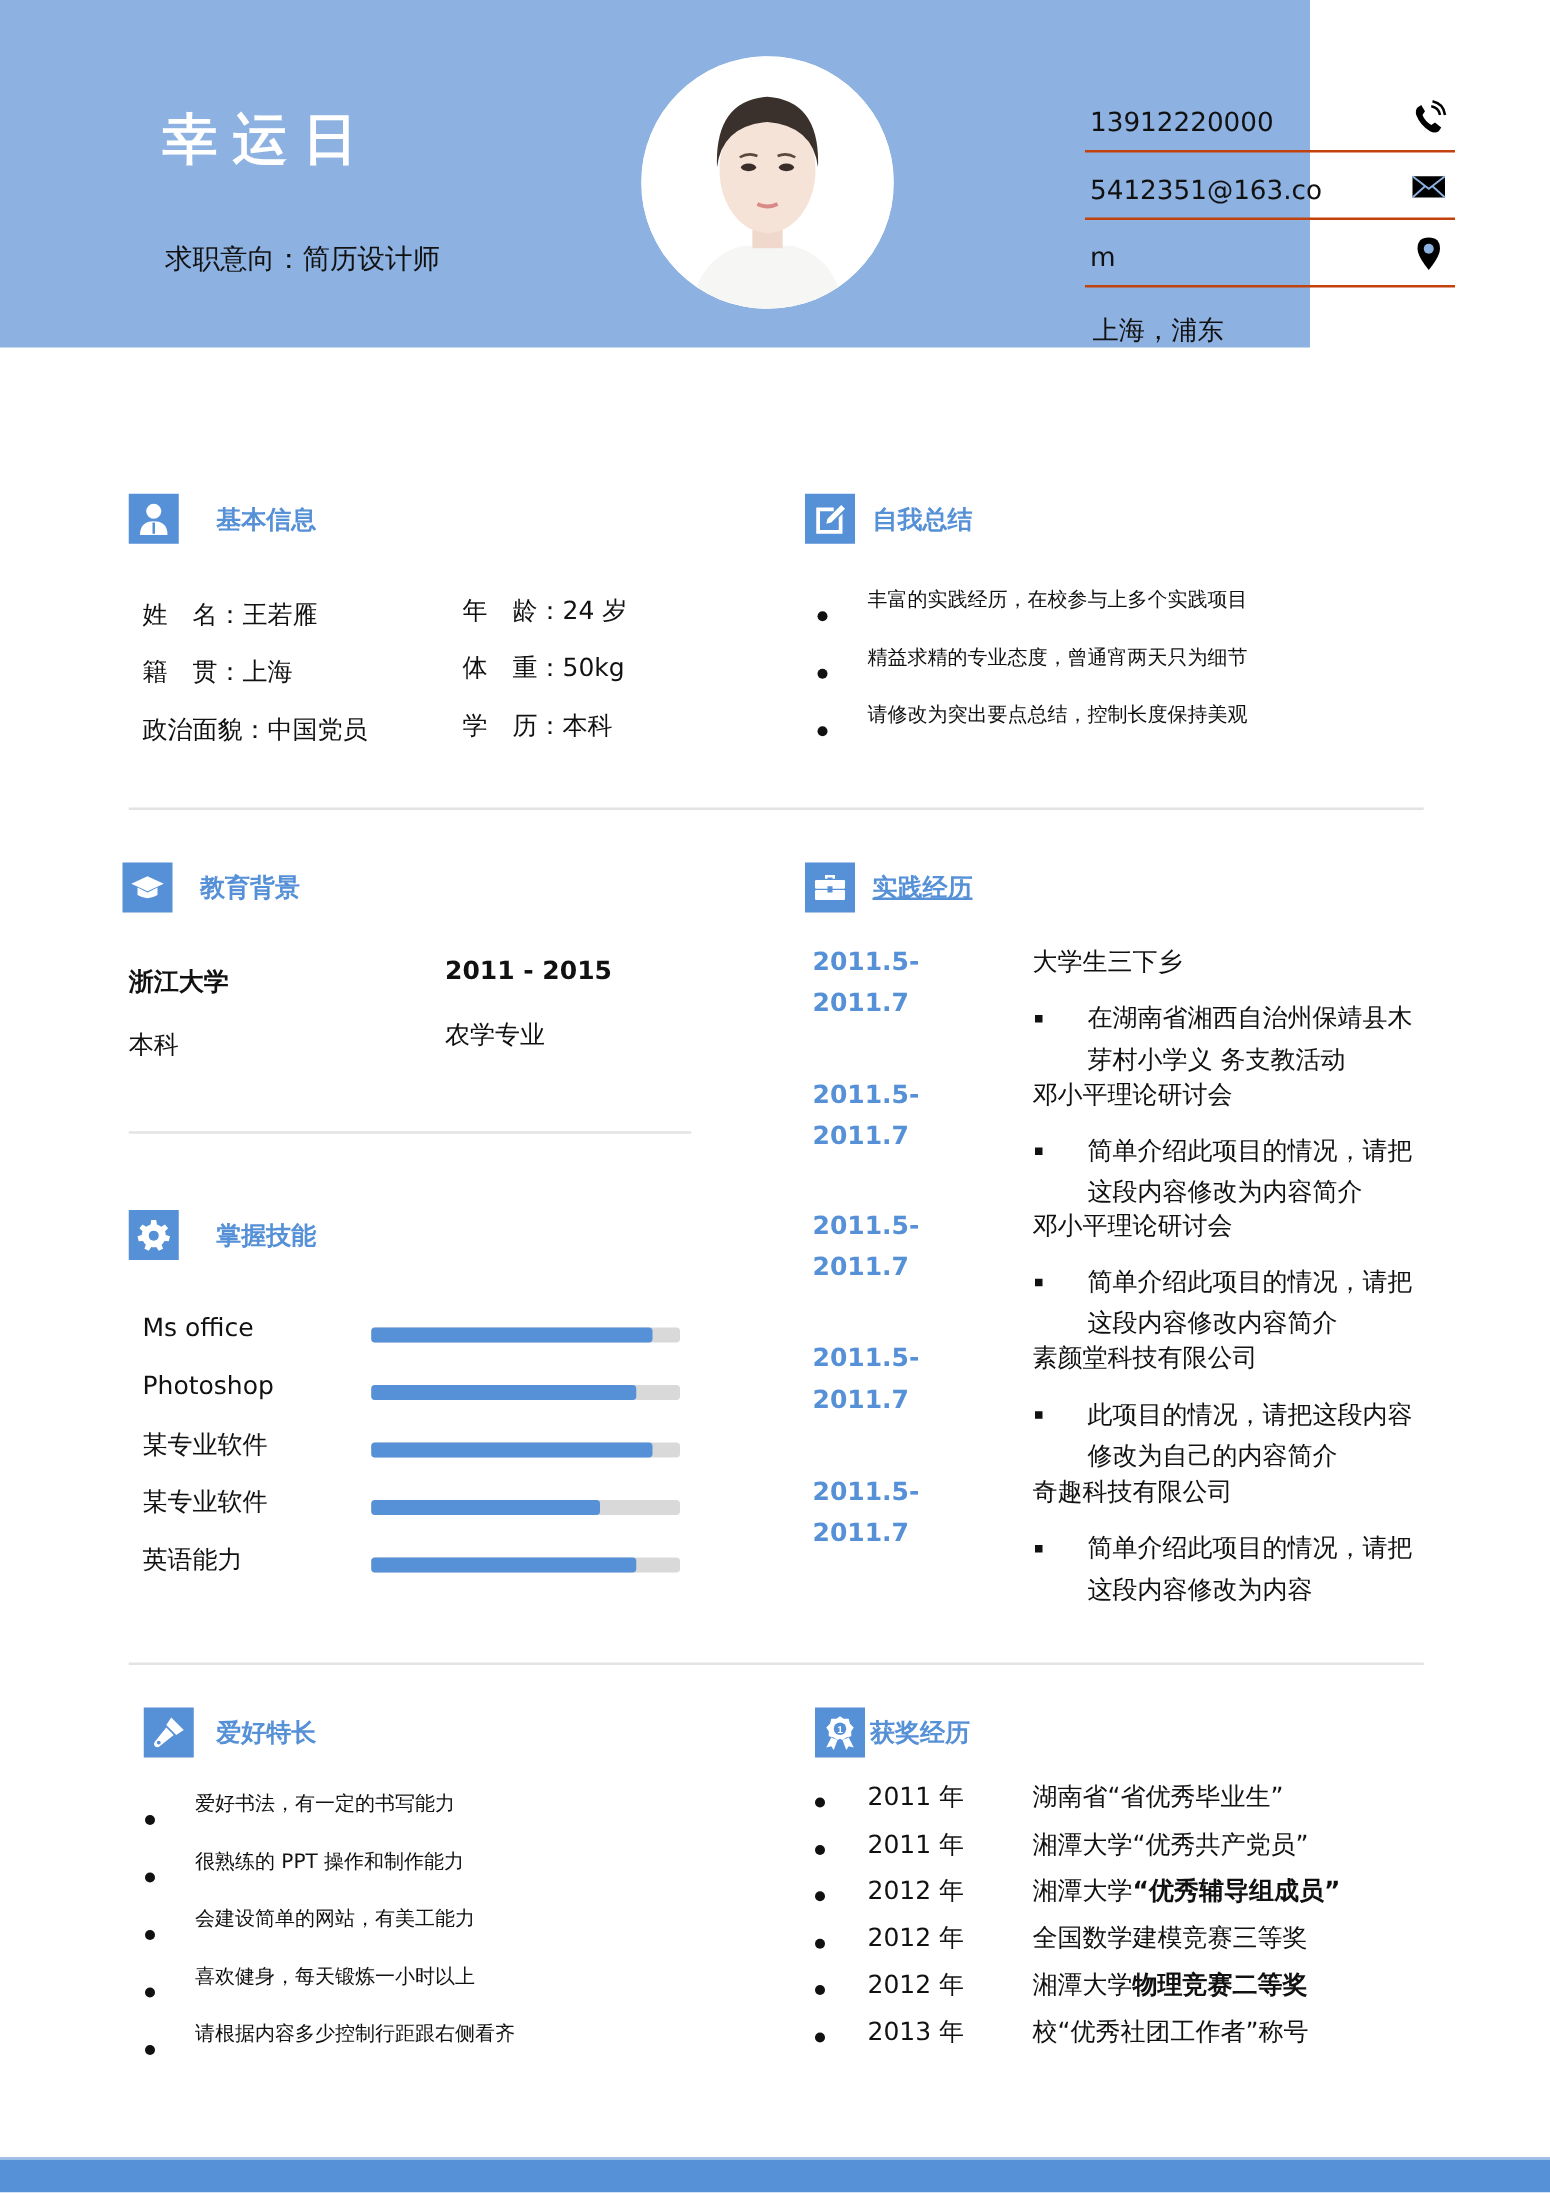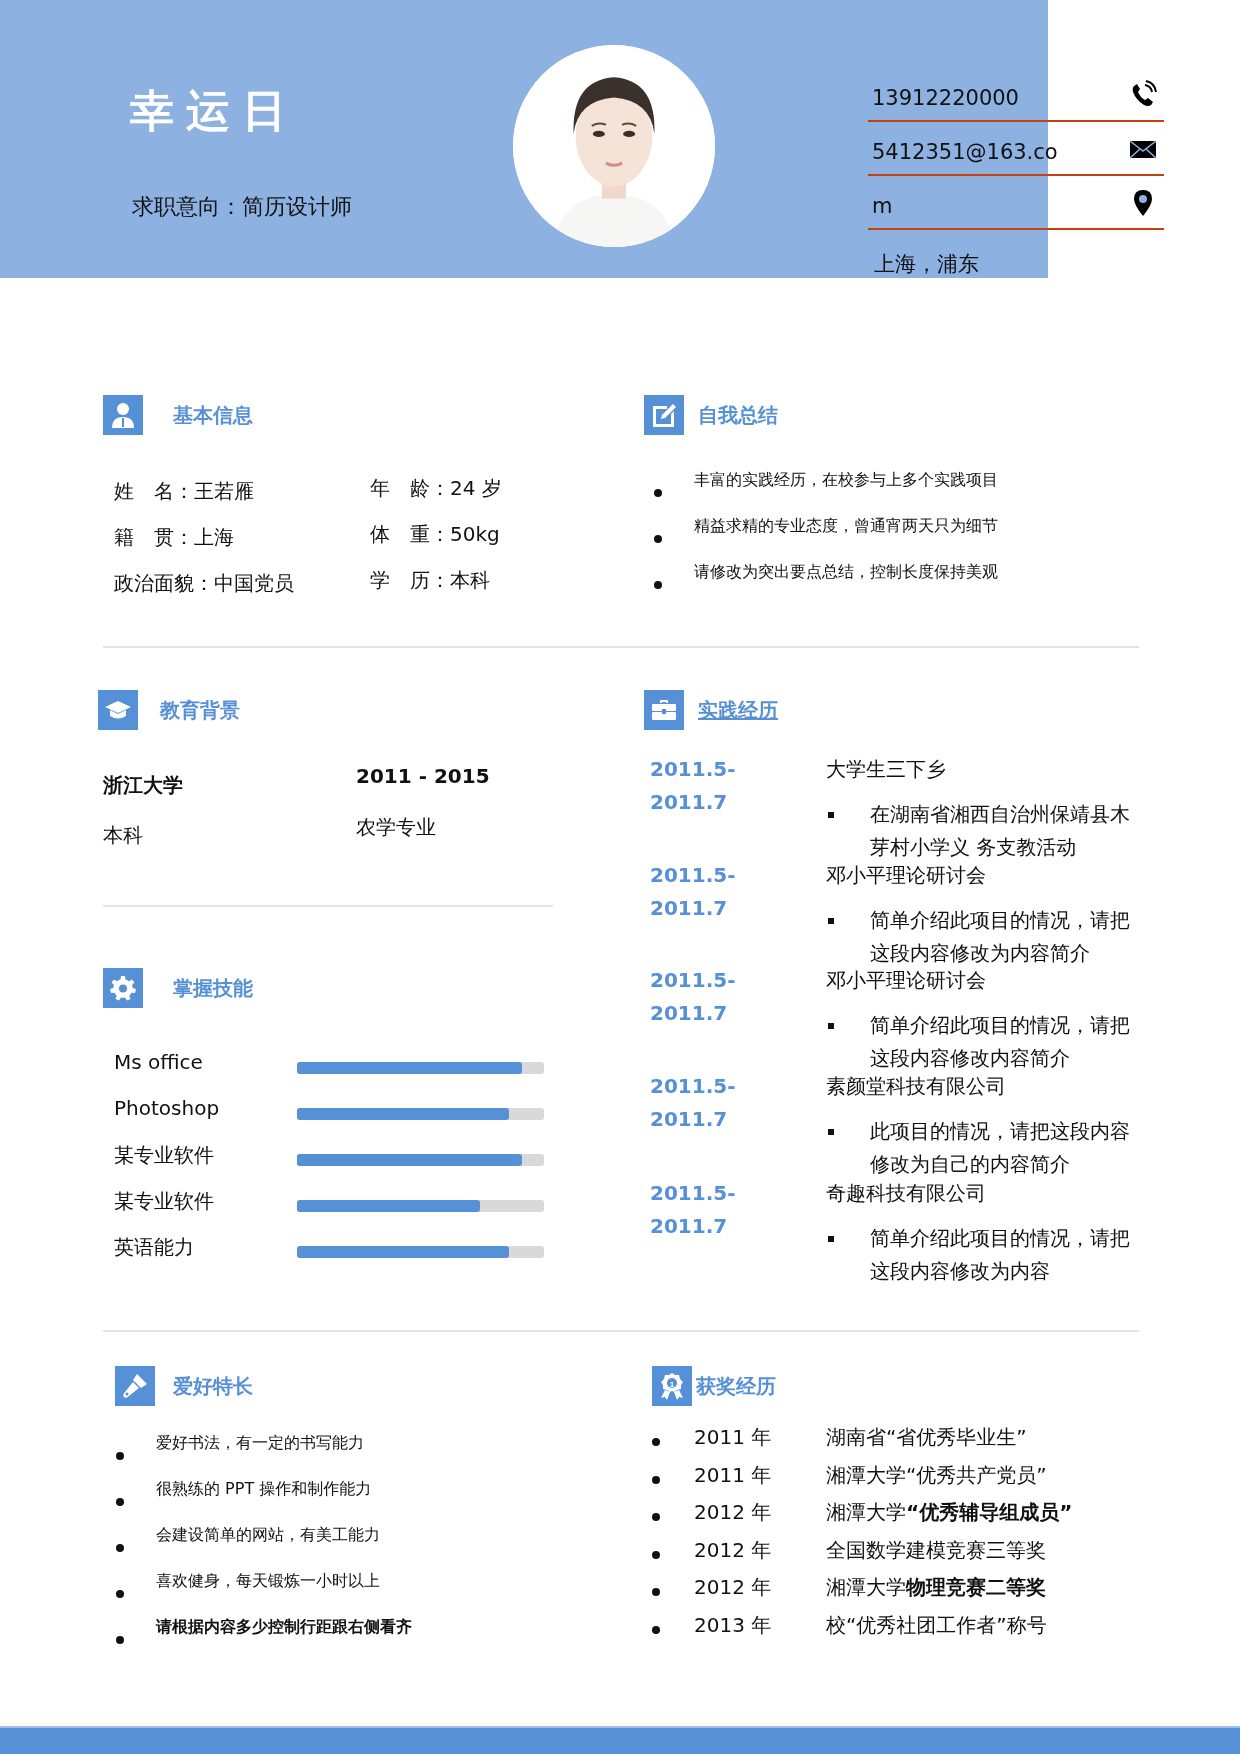--- a/index.html
+++ b/index.html
@@ -249,21 +249,21 @@
         <circle cx="7" cy="23" r="1.5" fill="#5690d6"></circle>
       </svg>
   </div>
   <div class="sec-label" style="margin-left:18px;">爱好特长</div>
 </div>
 <ul class="bullet-list" style="left:112px; top:1433px;">
   <li style="height:46px;">爱好书法，有一定的书写能力</li>
   <li style="height:46px;">很熟练的 PPT 操作和制作能力</li>
   <li style="height:46px;">会建设简单的网站，有美工能力</li>
   <li style="height:46px;">喜欢健身，每天锻炼一小时以上</li>
-  <li style="height:46px;font-weight:bold;">请根据内容多少控制行距跟右侧看齐</li>
+  <li style="height:46px;">请根据内容多少控制行距跟右侧看齐</li>
 </ul>
 
 <div class="sec-title" style="left:652px; top:1366px;">
   <div class="sec-icon">
     <svg viewBox="0 0 30 30">
         <path d="M15 2 L18 4 L22 4 L23 8 L26 11 L24 14 L24 18 L20 19 L17 21 L15 20 L13 21 L10 19 L6 18 L6 14 L4 11 L7 8 L8 4 L12 4 Z" fill="#fff"></path>
         <circle cx="15" cy="12" r="5" fill="#5690d6"></circle>
         <text x="15" y="15.5" font-size="8" font-family="Liberation Sans, sans-serif" font-weight="bold" fill="#fff" text-anchor="middle">1</text>
         <path d="M8 19 L4 27 L8 26 L10 29 L13 21 Z M22 19 L26 27 L22 26 L20 29 L17 21 Z" fill="#fff"></path>
       </svg>

